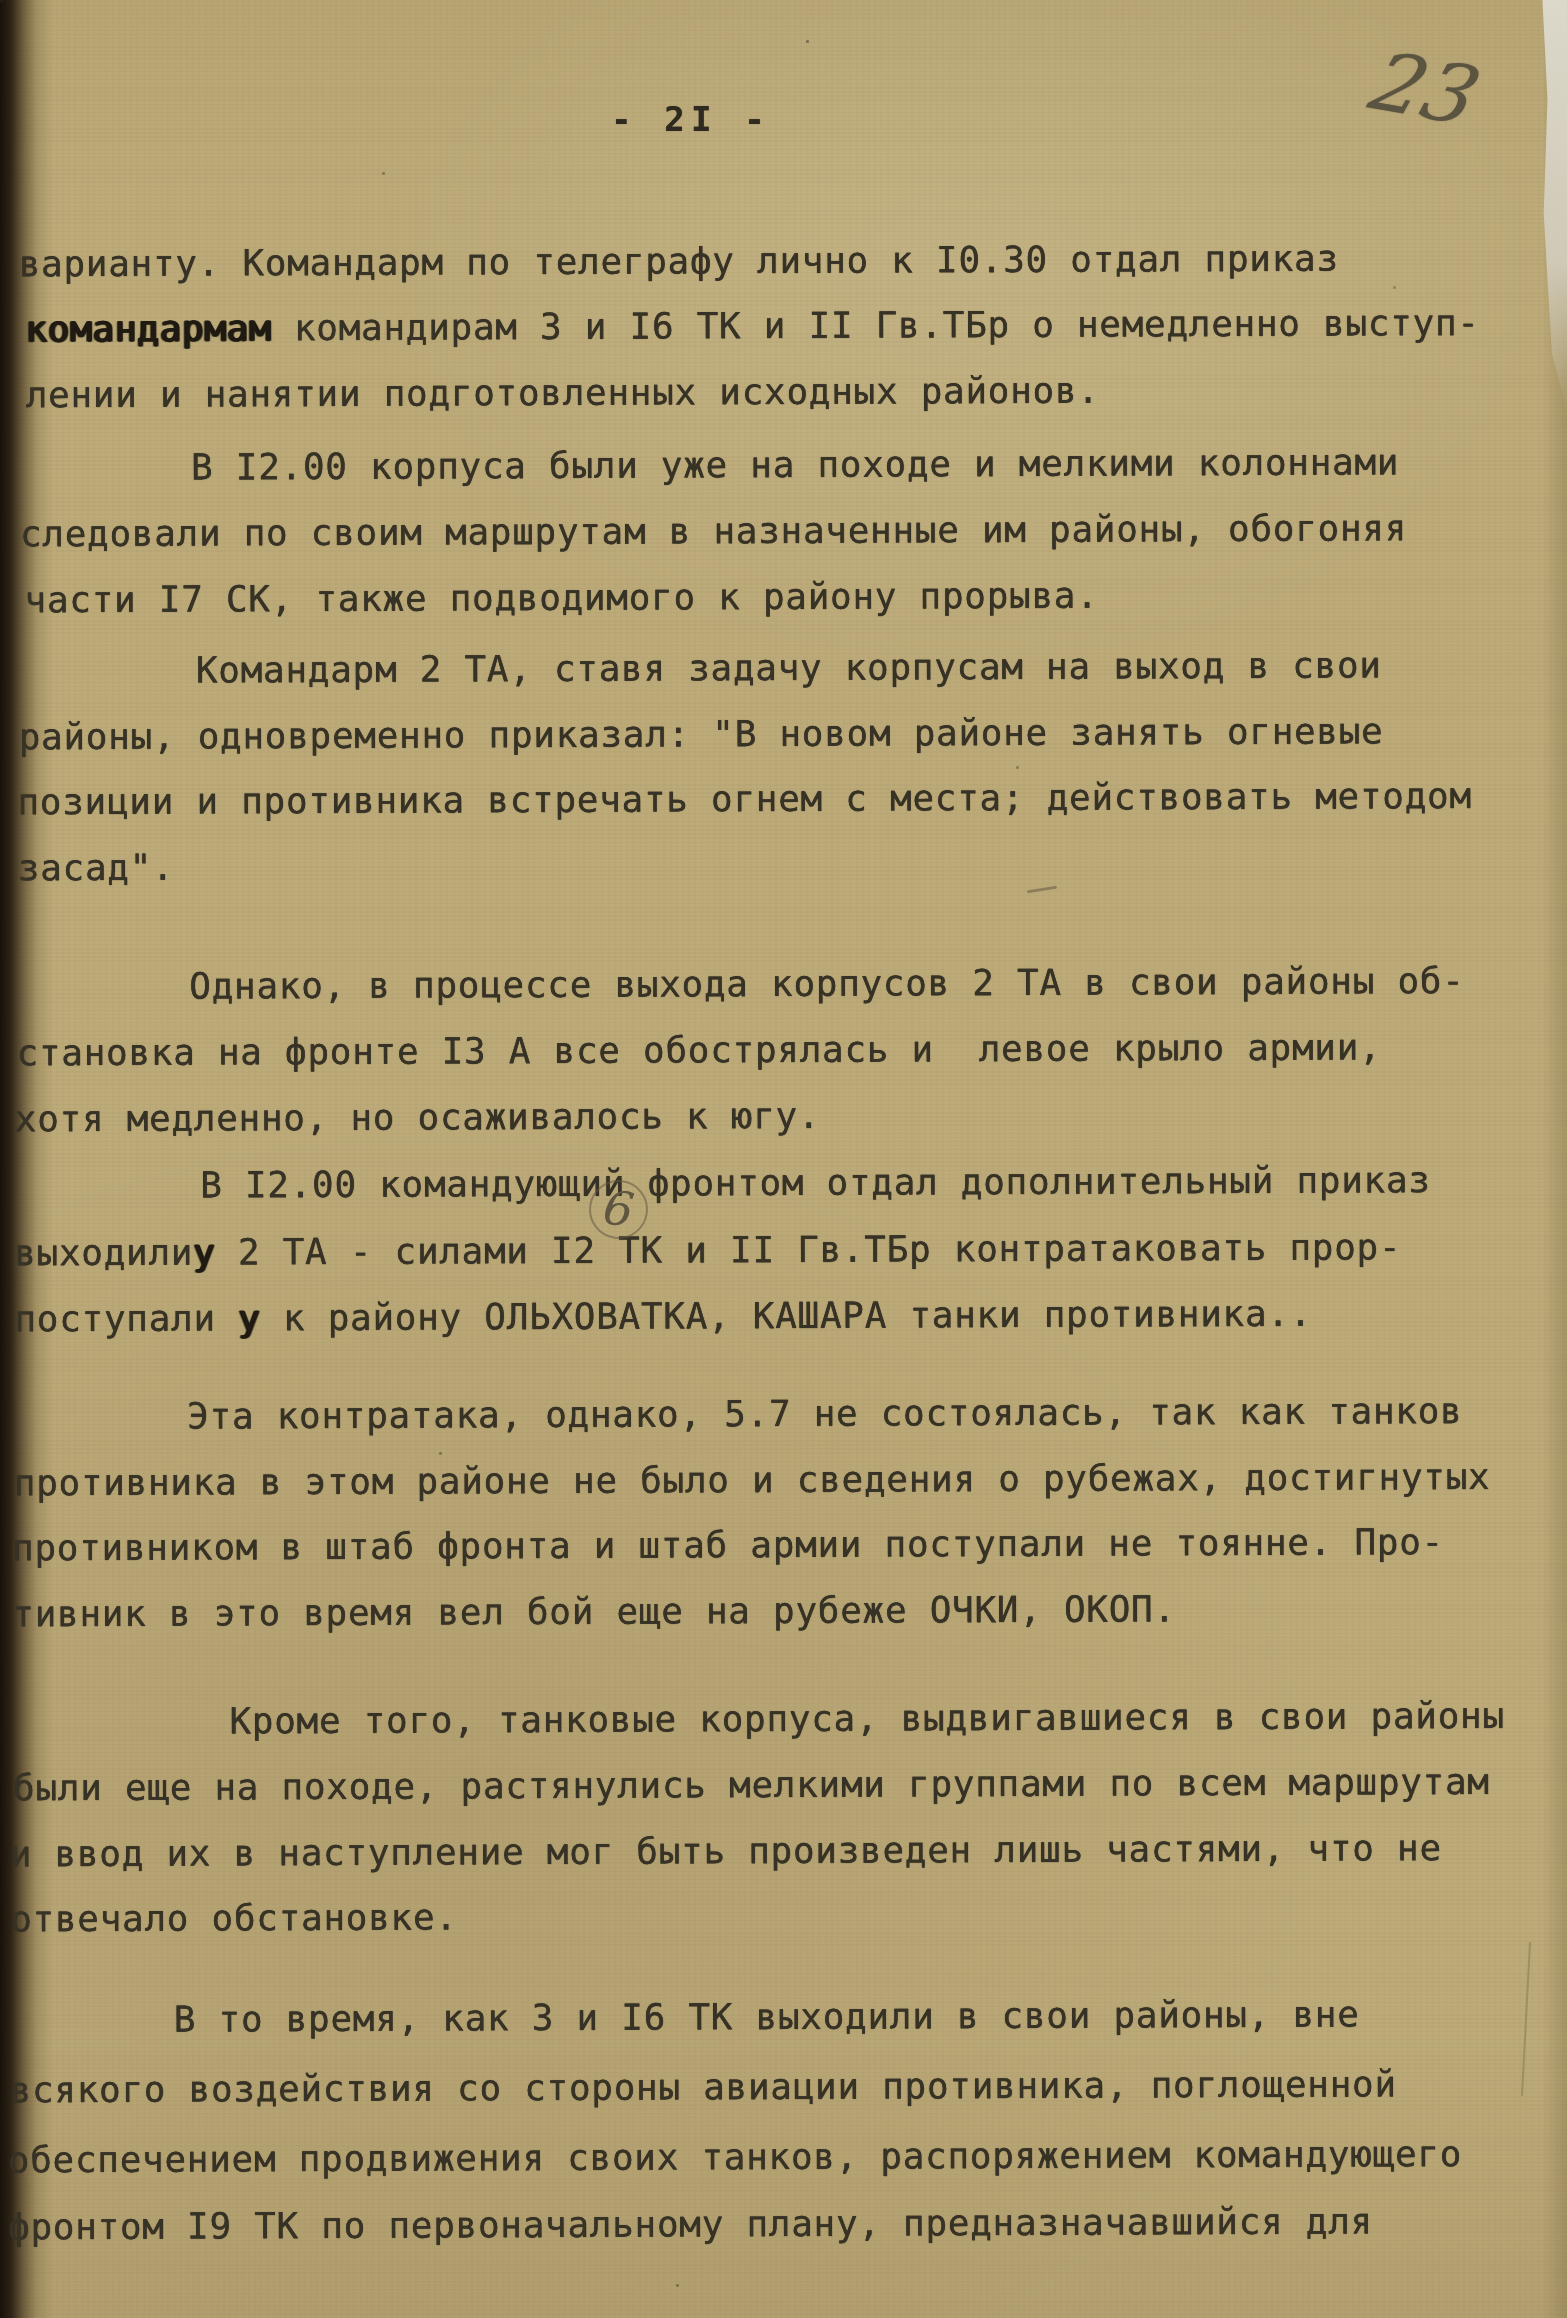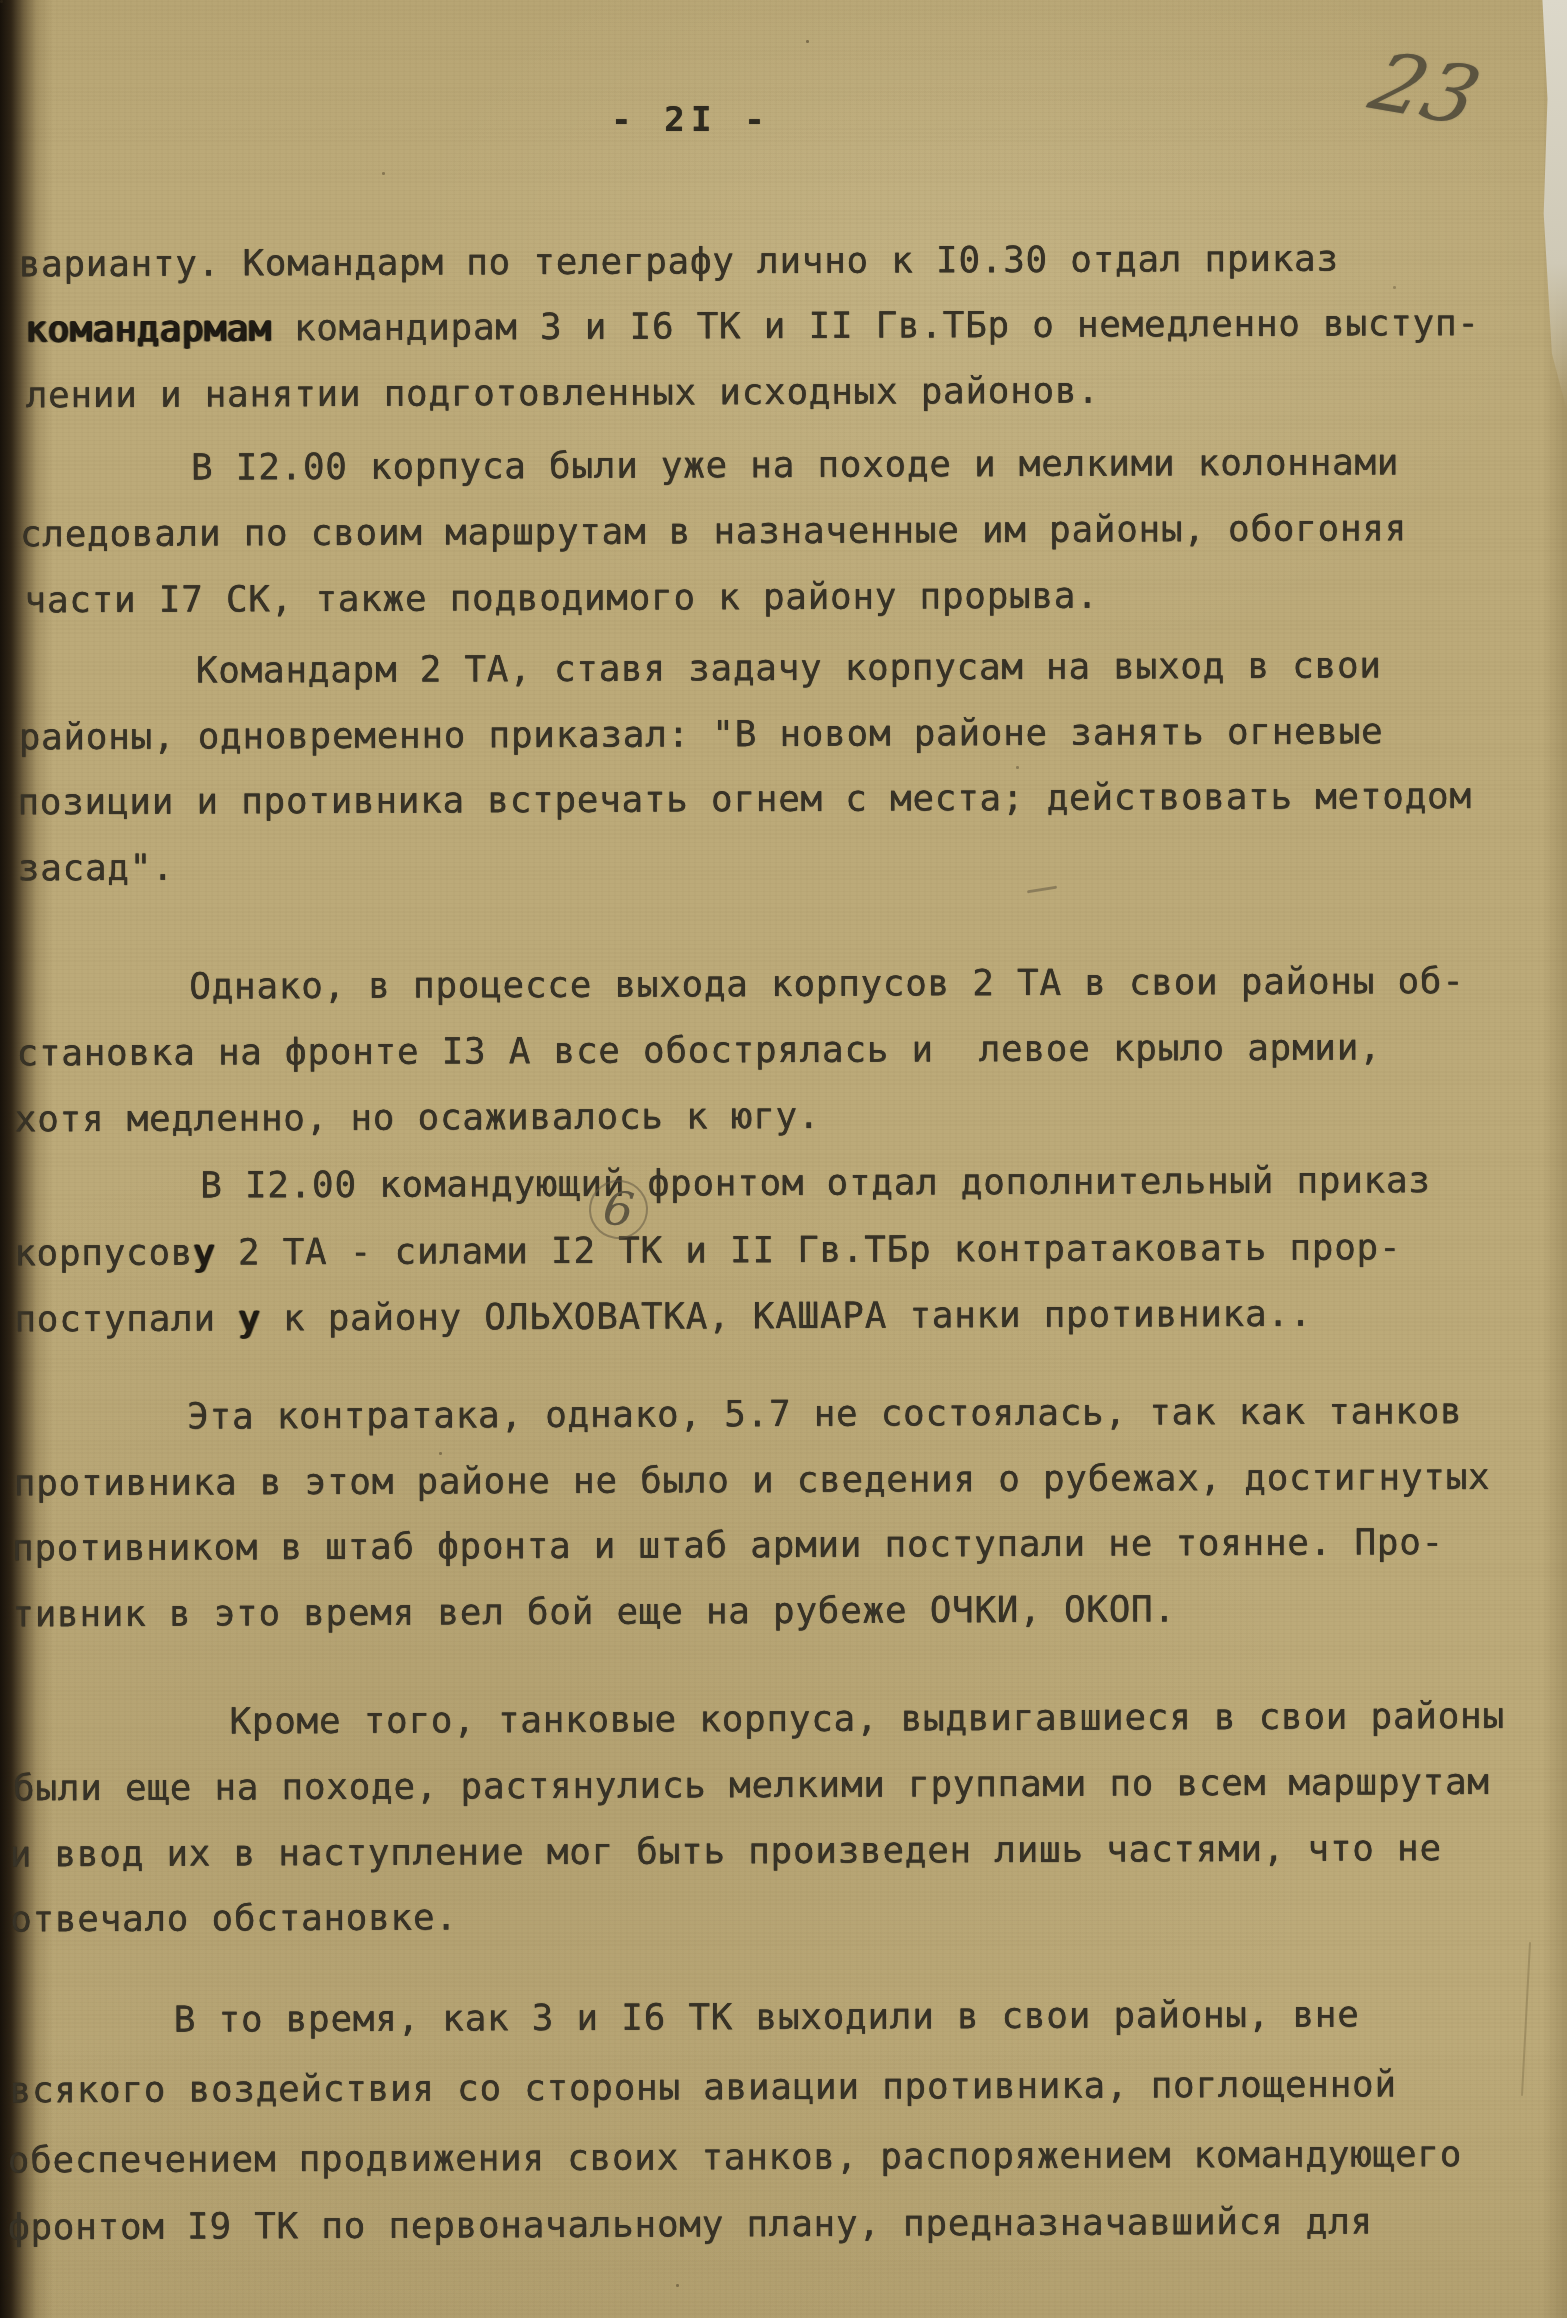--- a/index.html
+++ b/index.html
@@ -114,21 +114,21 @@
     <div class="line" style="left:22.6px;top:511px">следовали по своим маршрутам в назначенные им районы, обогоняя</div>
     <div class="line" style="left:27px;top:577px">части I7 СК, также подводимого к району прорыва.</div>
     <div class="line" style="left:198px;top:648px">Командарм 2 ТА, ставя задачу корпусам на выход в свои</div>
     <div class="line" style="left:20.5px;top:714px">районы, одновременно приказал: "В новом районе занять огневые</div>
     <div class="line" style="left:19px;top:779px">позиции и противника встречать огнем с места; действовать методом</div>
     <div class="line" style="left:19px;top:845px">засад".</div>
     <div class="line" style="left:190px;top:964px">Однако, в процессе выхода корпусов 2 ТА в свои районы об-</div>
     <div class="line" style="left:17px;top:1030px">становка на фронте I3 А все обострялась и  левое крыло армии,</div>
     <div class="line" style="left:15px;top:1096px">хотя медленно, но осаживалось к югу.</div>
     <div class="line" style="left:200px;top:1163px">В I2.00 командующий фронтом отдал дополнительный приказ</div>
-    <div class="line" style="left:13.7px;top:1230px"><span>корпусов</span><span class="smudge">у</span><span> 2 ТА - силами I2 ТК и II Гв.ТБр контратаковать прор-</span></div>
+    <div class="line" style="left:13.7px;top:1230px"><span>выходили</span><span class="smudge">у</span><span> 2 ТА - силами I2 ТК и II Гв.ТБр контратаковать прор-</span></div>
     <div class="line" style="left:13.7px;top:1296px"><span>поступали </span><span class="smudge">у</span><span> к району ОЛЬХОВАТКА, КАШАРА танки противника..</span></div>
     <div class="line" style="left:186px;top:1394px">Эта контратака, однако, 5.7 не состоялась, так как танков</div>
     <div class="line" style="left:12.3px;top:1460px">противника в этом районе не было и сведения о рубежах, достигнутых</div>
     <div class="line" style="left:10.3px;top:1525px">противником в штаб фронта и штаб армии поступали не тоянне. Про-</div>
     <div class="line" style="left:10.3px;top:1591px">тивник в это время вел бой еще на рубеже ОЧКИ, ОКОП.</div>
     <div class="line" style="left:227px;top:1699px">Кроме того, танковые корпуса, выдвигавшиеся в свои районы</div>
     <div class="line" style="left:10.3px;top:1765px">были еще на походе, растянулись мелкими группами по всем маршрутам</div>
     <div class="line" style="left:6.8px;top:1831px">и ввод их в наступление мог быть произведен лишь частями, что не</div>
     <div class="line" style="left:6.8px;top:1896px">отвечало обстановке.</div>
     <div class="line" style="left:170px;top:1997px">В то время, как 3 и I6 ТК выходили в свои районы, вне</div>

